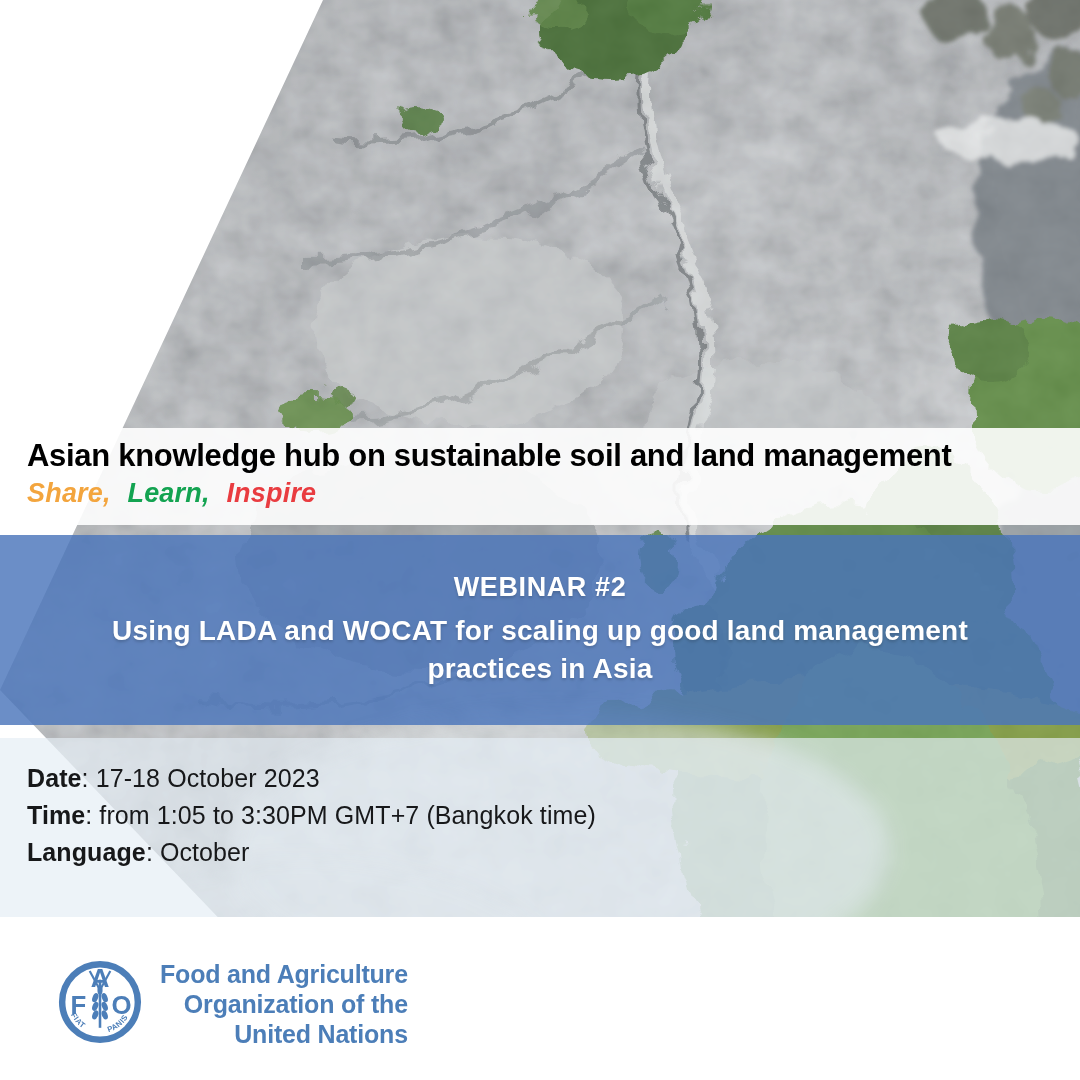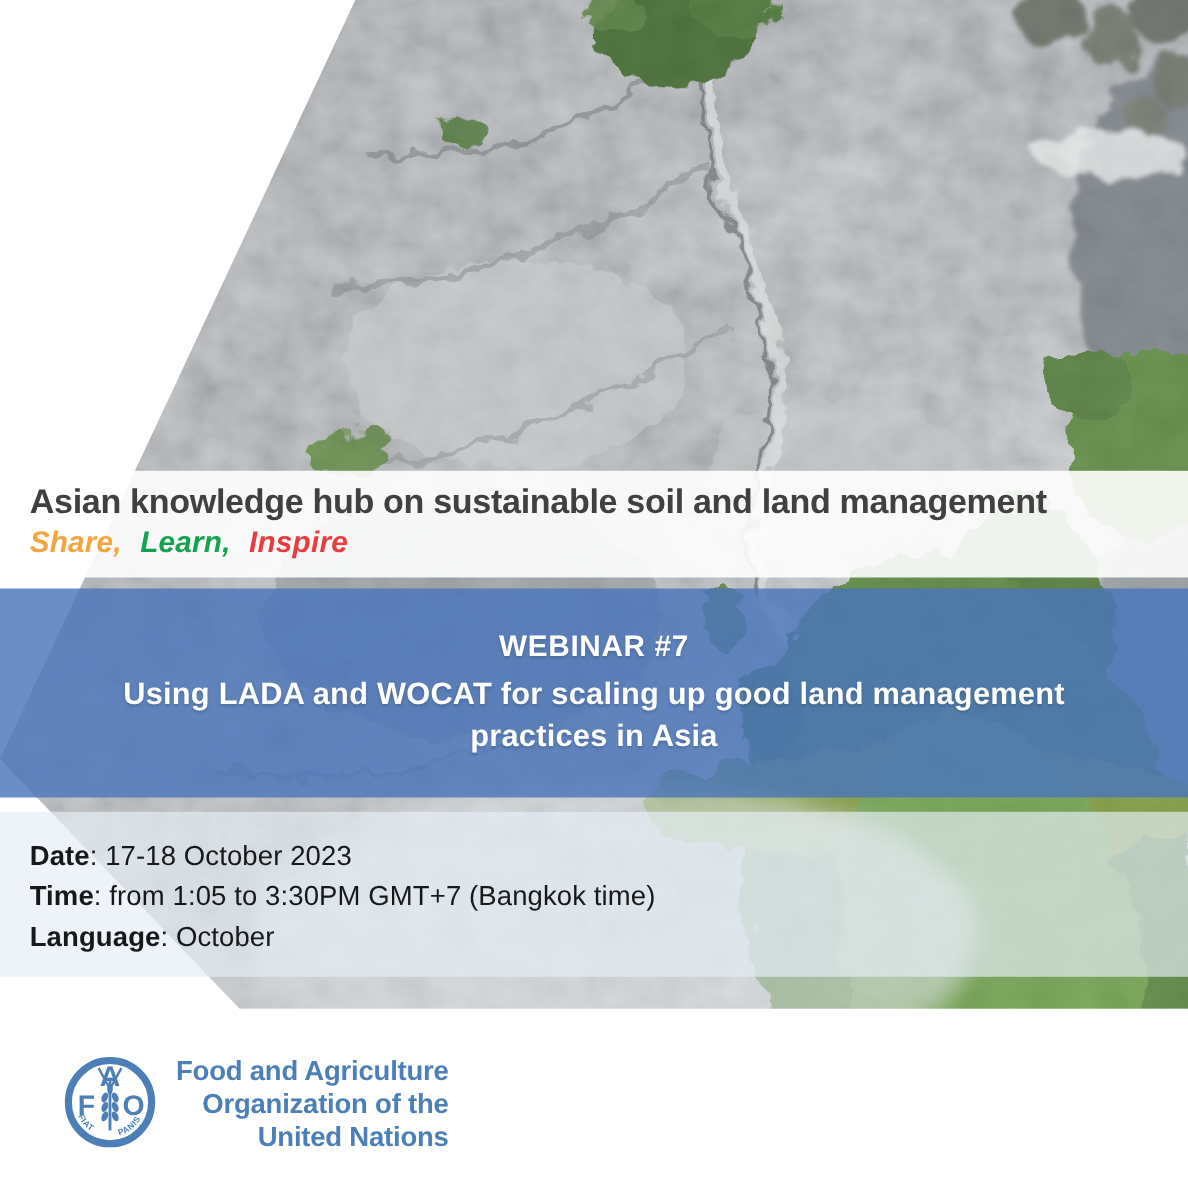--- a/index.html
+++ b/index.html
@@ -13,34 +13,34 @@
 
   
   .white-wedge{position:absolute;inset:0;background:#ffffff;
     clip-path:polygon(0 0,323px 0,0 690px,374px 1080px,0 1080px);}
 
   .band{position:absolute;left:0;right:0;box-sizing:border-box;}
 
   
   .title-band{top:428px;height:97px;background:rgba(255,255,255,0.9);padding:8px 18px 0 27px;}
   .title-band h1{margin:0;font-size:31px;line-height:39px;font-weight:800;letter-spacing:-0.3px;
-    color:#404040;white-space:nowrap;}
+    color:#000000;white-space:nowrap;}
   .tagline{margin:2px 0 0;font-size:27px;line-height:32px;font-weight:700;letter-spacing:0.2px;white-space:nowrap;font-style:italic;}
   .tagline span{display:inline-block;}
   .tagline span + span{margin-left:9px;}
 
   
   .blue-band{top:535px;height:190px;background:rgba(74,117,187,0.82);color:#ffffff;
     display:flex;flex-direction:column;align-items:center;justify-content:center;text-align:center;
     text-shadow:0 2px 3px rgba(0,0,0,0.18);}
   .webinar-label{font-size:27px;font-weight:800;letter-spacing:0.6px;margin-bottom:9px;}
   .webinar-title{font-size:28px;font-weight:700;line-height:38px;letter-spacing:0.2px;}
 
   
-  .details-band{top:738px;height:150px;background:rgba(229,238,245,0.68);
+  .details-band{top:738px;height:179px;background:rgba(229,238,245,0.68);
     padding:22px 0 0 27px;color:#17181a;}
   .detail-row{font-size:25px;line-height:37px;letter-spacing:0.1px;}
   .detail-row .lbl{font-weight:700;}
   .detail-row .val{margin-left:7px;}
 
   
   .footer-band{top:917px;height:163px;background:#ffffff;}
   .fao-logo{position:absolute;left:57px;top:42px;width:86px;height:86px;}
   .fao-logo text{font-family:"Liberation Sans",sans-serif;}
   .fao-letter{font-size:30px;font-weight:700;fill:currentColor;text-anchor:middle;}
@@ -148,21 +148,21 @@
   <header class="band title-band">
     <h1>Asian knowledge hub on sustainable soil and land management</h1>
     <p class="tagline">
       <span style="color: rgb(243, 165, 62);">Share,</span>
       <span style="color: rgb(19, 163, 81);">Learn,</span>
       <span style="color: rgb(233, 60, 64);">Inspire</span>
     </p>
   </header>
 
   <section class="band blue-band">
-    <div class="webinar-label">WEBINAR #7</div>
+    <div class="webinar-label">WEBINAR #2</div>
     <div class="webinar-title">
       <div>Using LADA and WOCAT for scaling up good land management</div>
       <div>practices in Asia</div>
     </div>
   </section>
 
   <section class="band details-band">
     <div class="detail-row">
       <span class="lbl">Date</span><span class="sep">:</span><span class="val">17-18 October 2023</span>
     </div>

